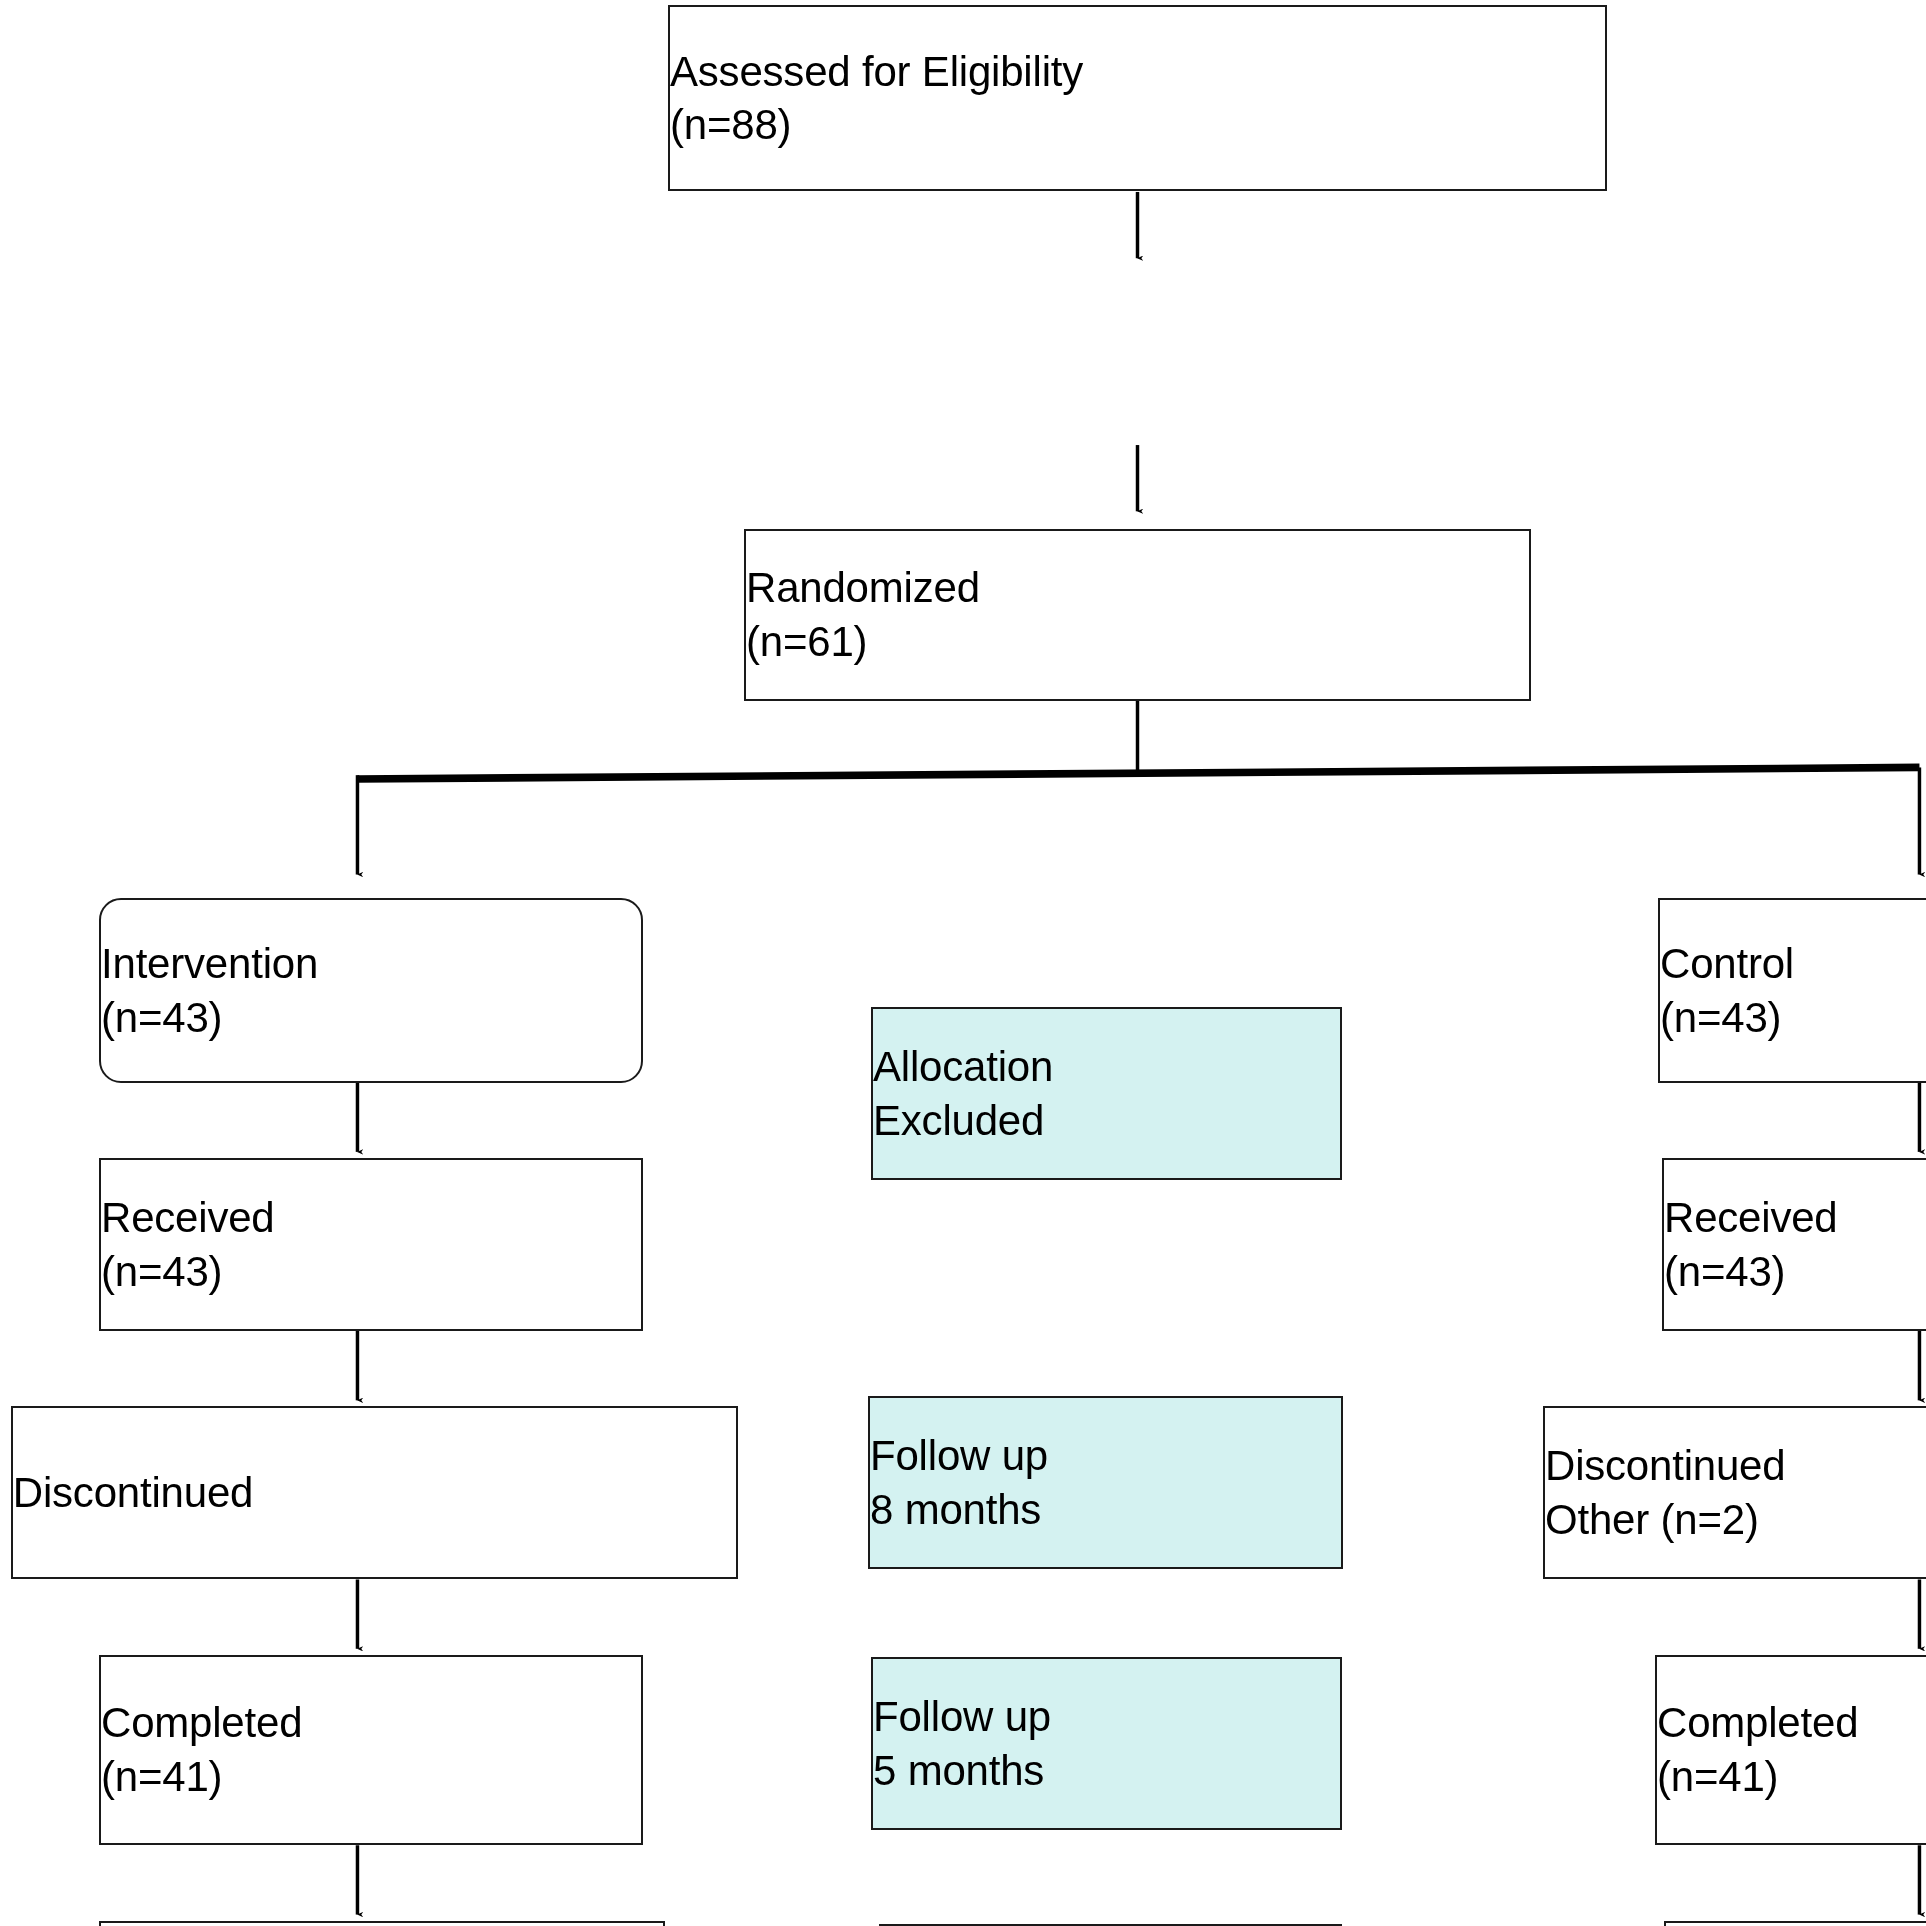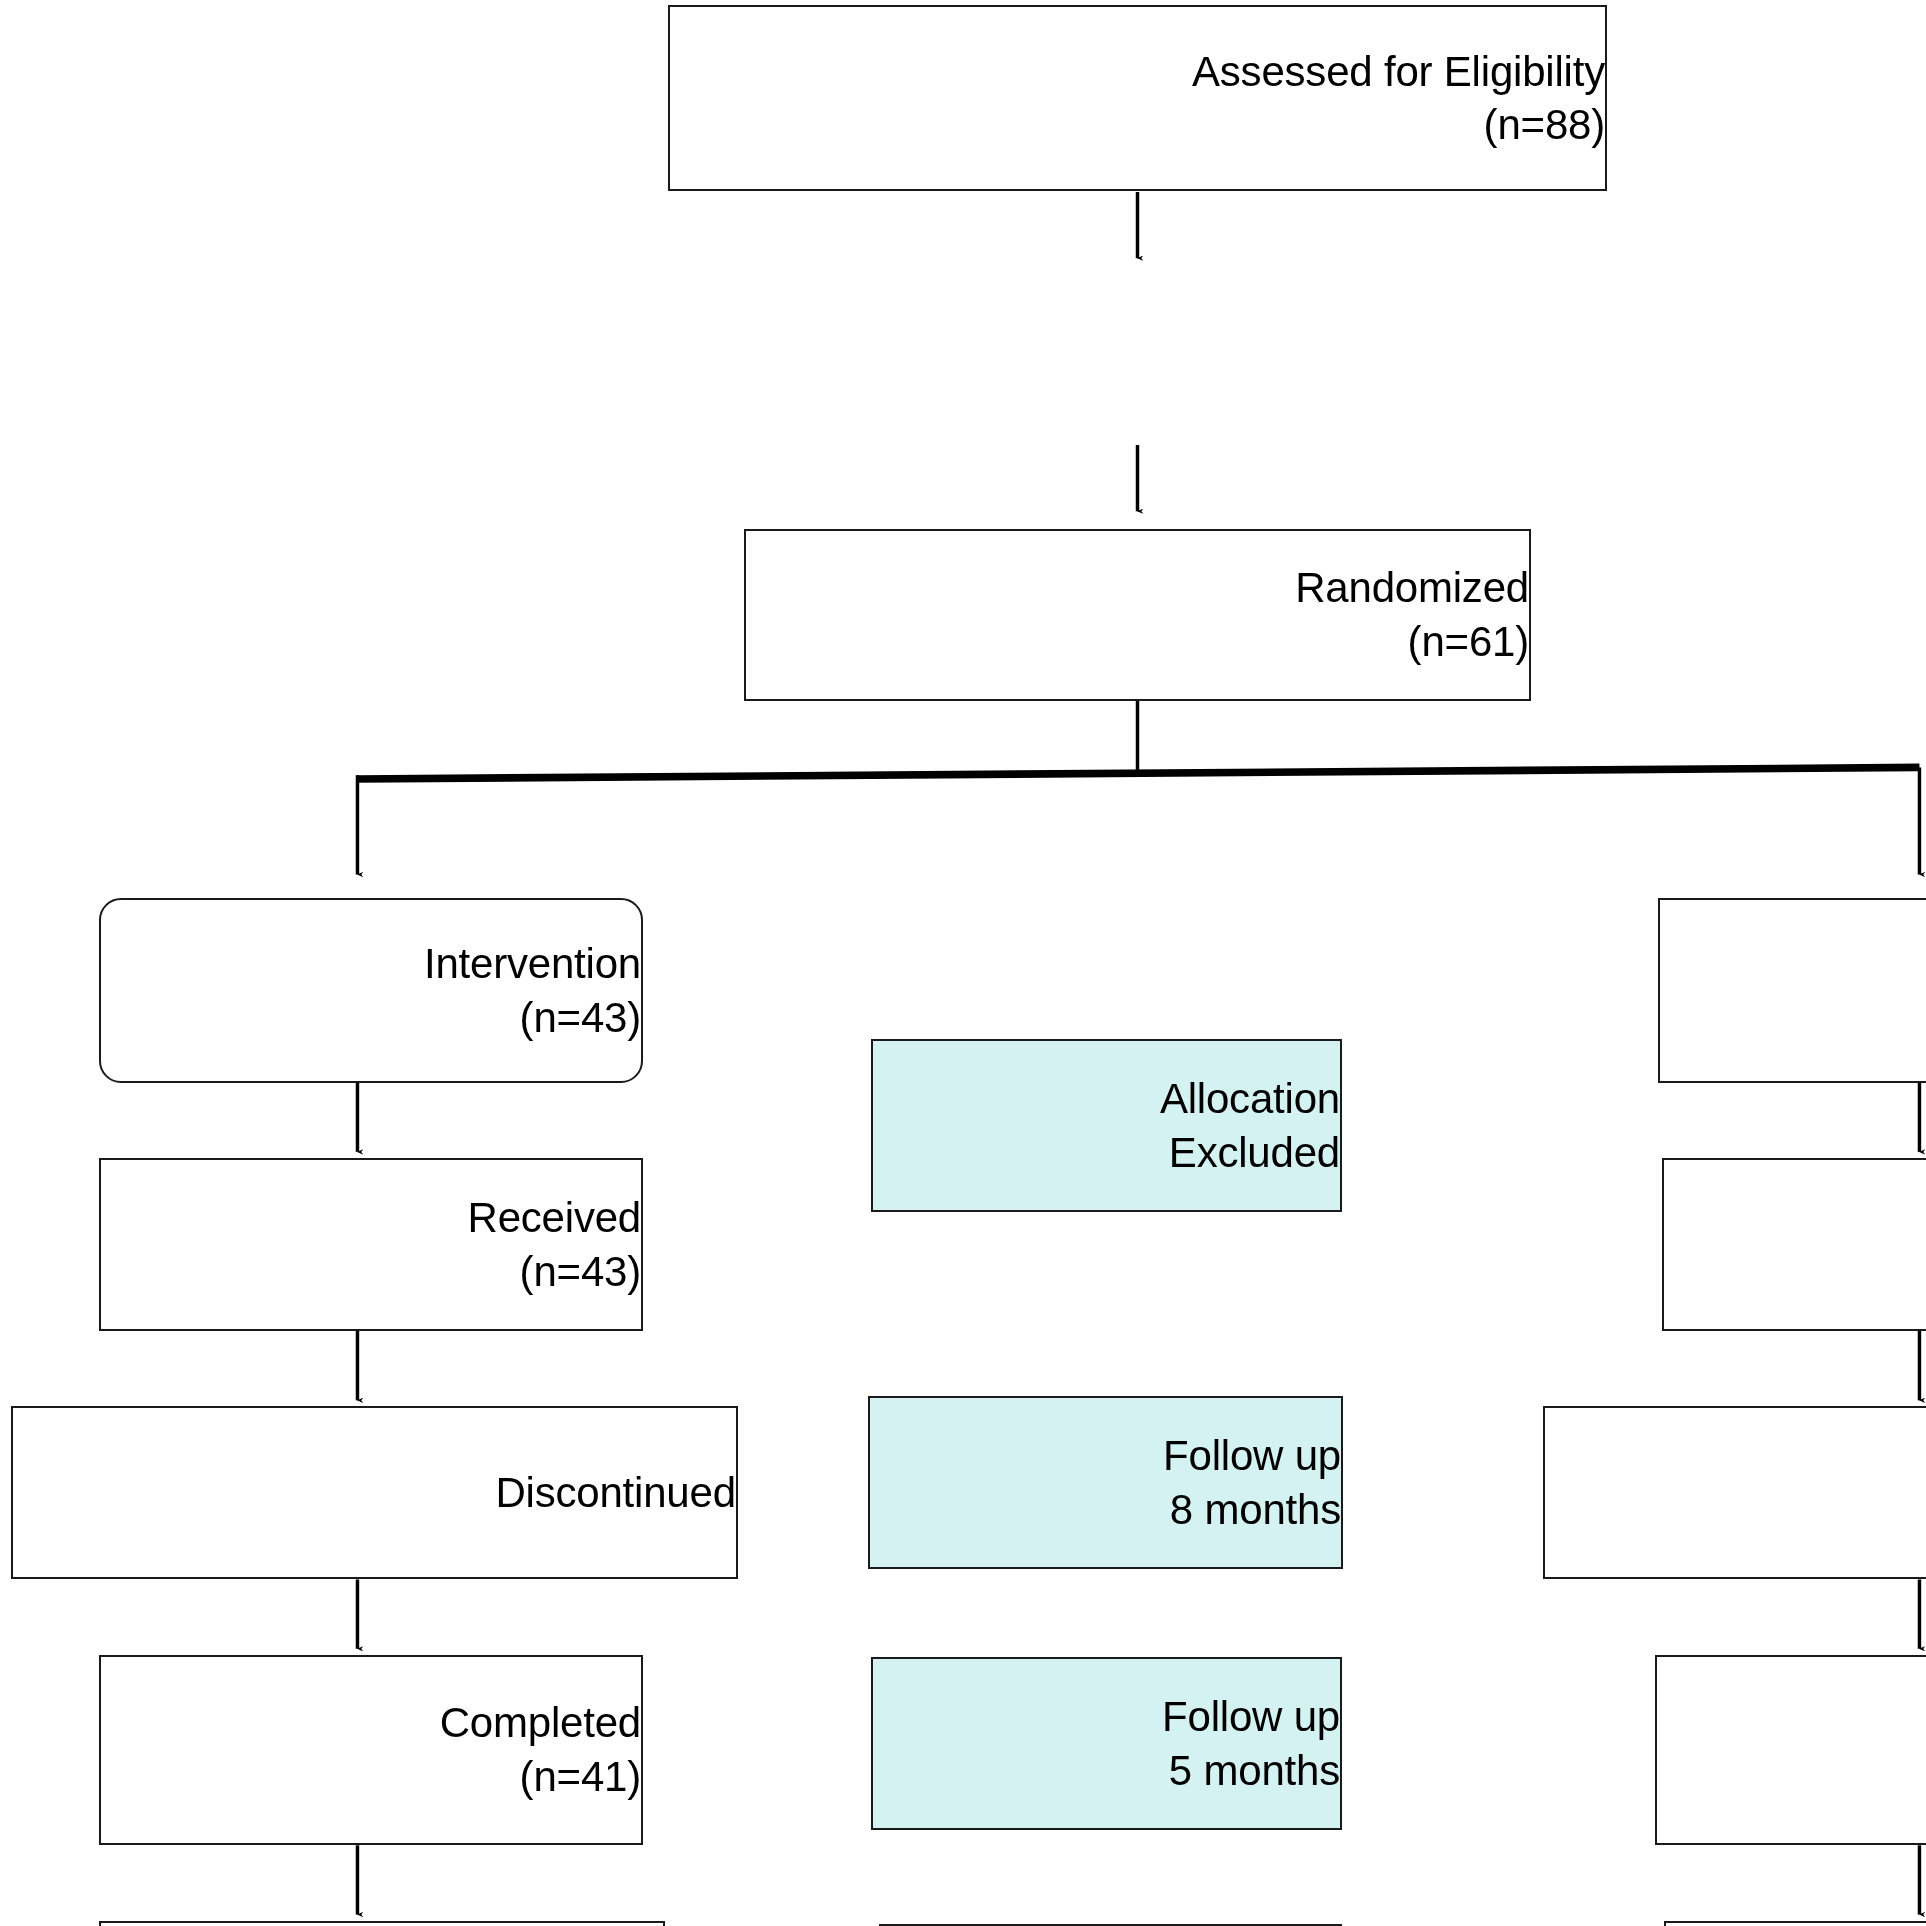--- a/index.html
+++ b/index.html
@@ -18,21 +18,21 @@
     background: #ffffff;
     overflow: hidden;
   }
   .node {
     position: absolute;
     box-sizing: border-box;
     border: 2.3px solid #1a1a1a;
     background: #ffffff;
     display: flex;
     flex-direction: column;
-    align-items: flex-end;
+    align-items: flex-start;
     justify-content: center;
     text-align: center;
     color: #000000;
     font-family: "Liberation Sans", sans-serif;
     font-size: 42px;
     line-height: 1.28;
     letter-spacing: -0.2px;
   }
   .node .ln {
     display: block;
@@ -113,21 +113,21 @@
   <div class="node" style="left:99px; top:1655px; width:544px; height:190px;">
     <span class="ln">Completed</span>
     <span class="ln">(n=41)</span>
   </div>
 
   <div class="node" style="left:99px; top:1921px; width:566px; height:179px;">
     
     
   </div>
 
-  <div class="node stage" style="left:871px; top:1007px; width:471px; height:173px;margin-top:32px;">
+  <div class="node stage" style="left:871px; top:1007px; width:471px; height:173px;">
     <span class="ln">Allocation</span>
     <span class="ln">Excluded</span>
   </div>
 
   <div class="node stage" style="left:868px; top:1396px; width:475px; height:173px;">
     <span class="ln">Follow up</span>
     <span class="ln">8 months</span>
   </div>
 
   <div class="node stage" style="left:871px; top:1657px; width:471px; height:173px;">

